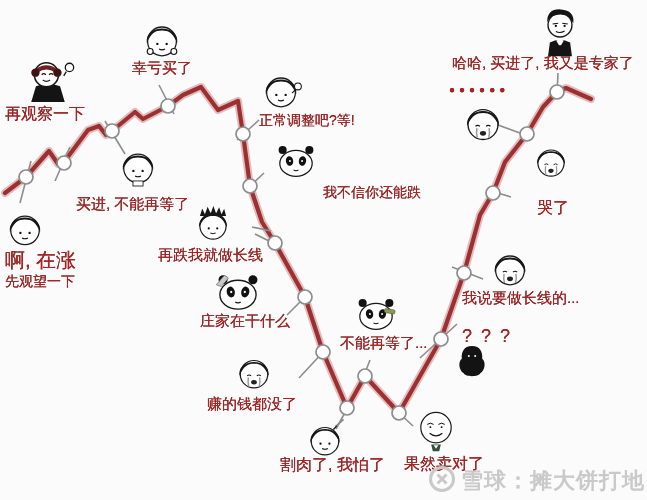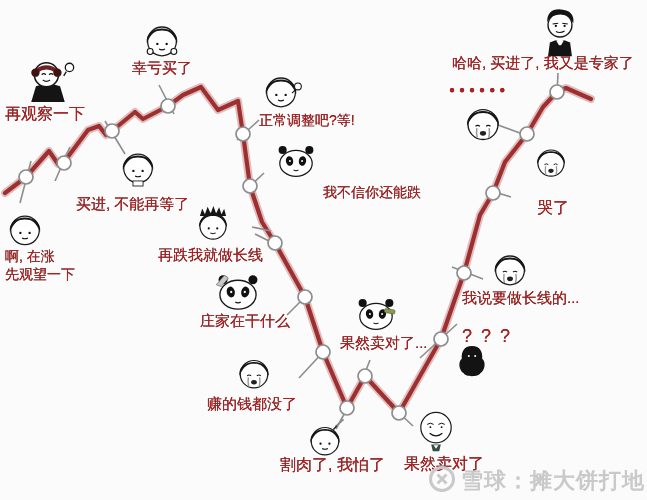--- a/index.html
+++ b/index.html
@@ -142,21 +142,21 @@
         <div class="face" style="left: 4px; top: 205px;">
           <svg width="42" height="44" viewBox="0 0 100 104" preserveAspectRatio="xMidYMid meet">
             <circle cx="50" cy="60" r="34" fill="#fff" stroke="#1a1a1a" stroke-width="3"></circle>
             <path d="M14,64 C8,18 92,18 86,64 C76,40 66,34 50,34 C34,34 24,40 14,64 Z" fill="#161616"></path>
             <circle cx="39" cy="66" r="2.8" fill="#111"></circle>
             <circle cx="61" cy="66" r="2.8" fill="#111"></circle>
             <path d="M43,78 Q50,82 57,78" stroke="#111" stroke-width="2.5" fill="none"></path>
           </svg>
         </div>
         <div class="caption" style="left: 5px; top: 248px;">
-          <div class="cap-line" style="font-size: 14px;">啊, 在涨</div>
+          <div class="cap-line" style="font-size: 20px;">啊, 在涨</div>
           <div class="cap-line" style="font-size: 14px;">先观望一下</div>
         </div>
       </div>
       <div class="annot a-buy-cant-wait">
         <div class="face" style="left: 117px; top: 137px;">
           <svg width="42" height="56" viewBox="0 0 100 104" preserveAspectRatio="xMidYMid meet">
             <circle cx="50" cy="60" r="34" fill="#fff" stroke="#1a1a1a" stroke-width="3"></circle>
             <path d="M14,64 C8,18 92,18 86,64 C76,40 66,34 50,34 C34,34 24,40 14,64 Z" fill="#161616"></path>
             <circle cx="39" cy="66" r="2.8" fill="#111"></circle>
             <circle cx="61" cy="66" r="2.8" fill="#111"></circle>
@@ -241,21 +241,21 @@
             <ellipse cx="50" cy="48" rx="40" ry="32" fill="#fff" stroke="#161616" stroke-width="3"></ellipse>
             <ellipse cx="34" cy="42" rx="9" ry="12" fill="#111" transform="rotate(-12 34 42)"></ellipse>
             <ellipse cx="66" cy="42" rx="9" ry="12" fill="#111" transform="rotate(12 66 42)"></ellipse>
             <circle cx="35" cy="42" r="2.5" fill="#fff"></circle>
             <circle cx="65" cy="42" r="2.5" fill="#fff"></circle>
             <path d="M44,64 Q50,68 56,64" stroke="#111" stroke-width="2.5" fill="none"></path>
             <rect x="72" y="28" width="26" height="10" rx="3" fill="#8a9a52" stroke="#55613a" stroke-width="1.5" transform="rotate(10 72 28)"></rect>
           </svg>
         </div>
         <div class="caption" style="left: 340px; top: 334px;">
-          <div class="cap-line" style="font-size: 15px;">果然卖对了...</div>
+          <div class="cap-line" style="font-size: 15px;">不能再等了...</div>
         </div>
       </div>
       <div class="annot a-sold-right">
         <div class="face" style="left: 415px; top: 410px;">
           <svg width="42" height="44" viewBox="0 0 100 110" preserveAspectRatio="xMidYMid meet">
             <circle cx="50" cy="44" r="38" fill="#fff" stroke="#1a1a1a" stroke-width="3"></circle>
             <path d="M28,36 Q36,30 44,36" stroke="#111" stroke-width="2.5" fill="none"></path>
             <path d="M56,36 Q64,30 72,36" stroke="#111" stroke-width="2.5" fill="none"></path>
             <circle cx="36" cy="43" r="2.3" fill="#111"></circle>
             <circle cx="64" cy="43" r="2.3" fill="#111"></circle>

